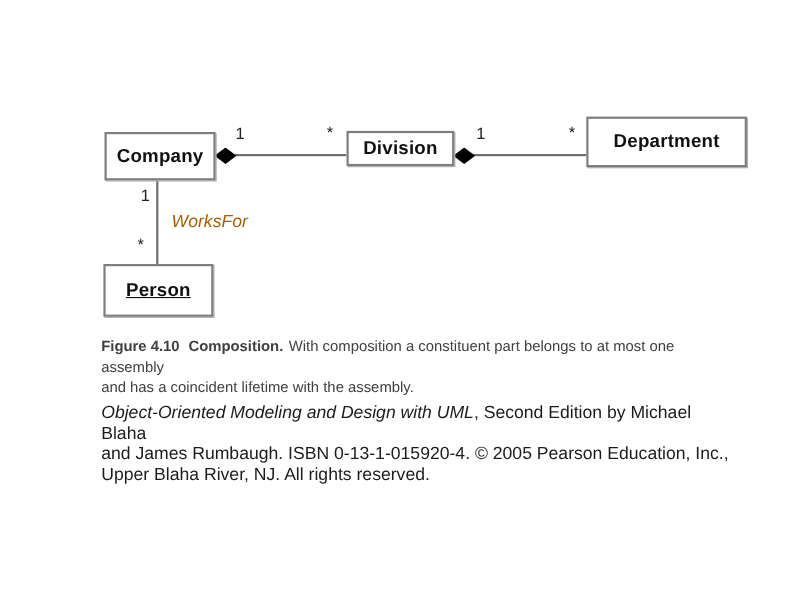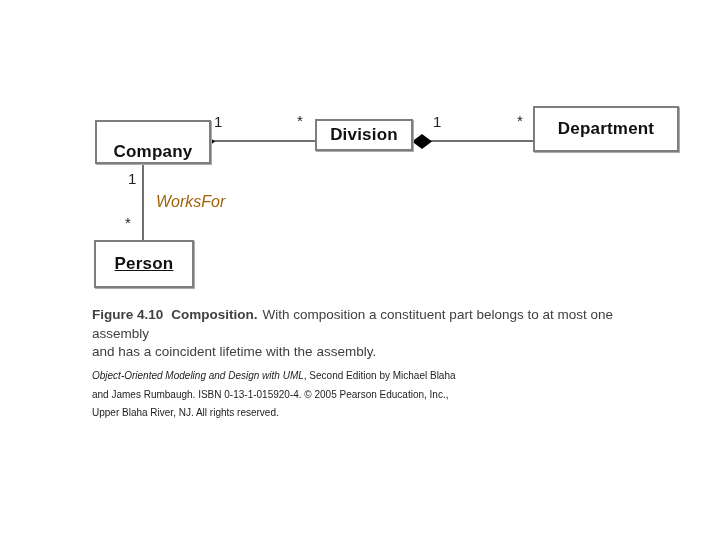--- a/index.html
+++ b/index.html
@@ -57,21 +57,21 @@
     color: #404040;
   }
   .caption .bold { font-weight: bold; }
   .cap-title { margin-left: 8px; }
   .cap-rest  { margin-left: 5px; }
   .attribution {
     position: absolute;
     left: 92px;
     top: 367px;
     width: 580px;
-    font-size: 10px;
+    font-size: 16px;
     line-height: 18.5px;
     color: #1c1c1c;
   }
   .attribution .italic { font-style: italic; }
 </style>
 </head>
 <body>
 
 <div class="stage">
 
@@ -92,21 +92,21 @@
 
   <span class="mult" style="left:214px; top:113px;">1</span>
   <span class="mult" style="left:297px; top:112px;">*</span>
   <span class="mult" style="left:433px; top:113px;">1</span>
   <span class="mult" style="left:517px; top:112px;">*</span>
   <span class="mult" style="left:128px; top:170px;">1</span>
   <span class="mult" style="left:125px; top:214px;">*</span>
 
   <span class="assoc-name" style="left:156px; top:193px;">WorksFor</span>
 
-  <div class="uml-class" style="left:95px; top:120px; width:116px; height:44px;align-items:flex-end;">
+  <div class="uml-class" style="left:95px; top:120px; width:101px; height:44px;">
     <span>Company</span>
   </div>
   <div class="uml-class" style="left:315px; top:119px; width:98px; height:32px;text-align:right;">
     <span>Division</span>
   </div>
   <div class="uml-class" style="left:533px; top:106px; width:146px; height:46px;">
     <span>Department</span>
   </div>
   <div class="uml-class" style="left:94px; top:240px; width:100px; height:48px;text-decoration:underline;">
     <span>Person</span>

